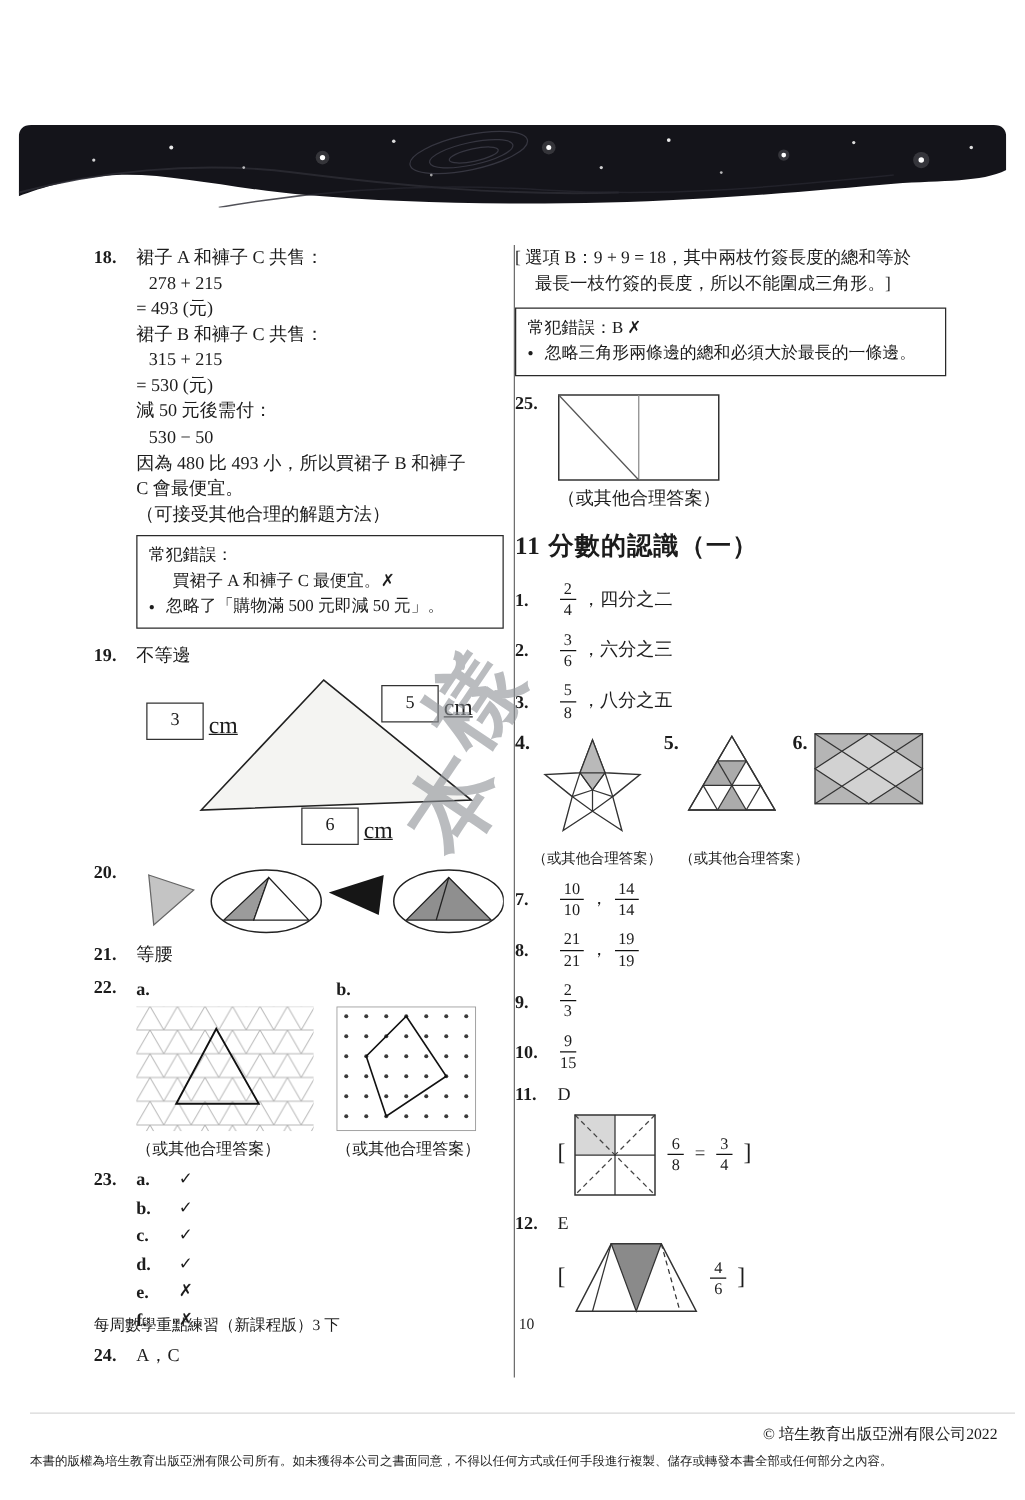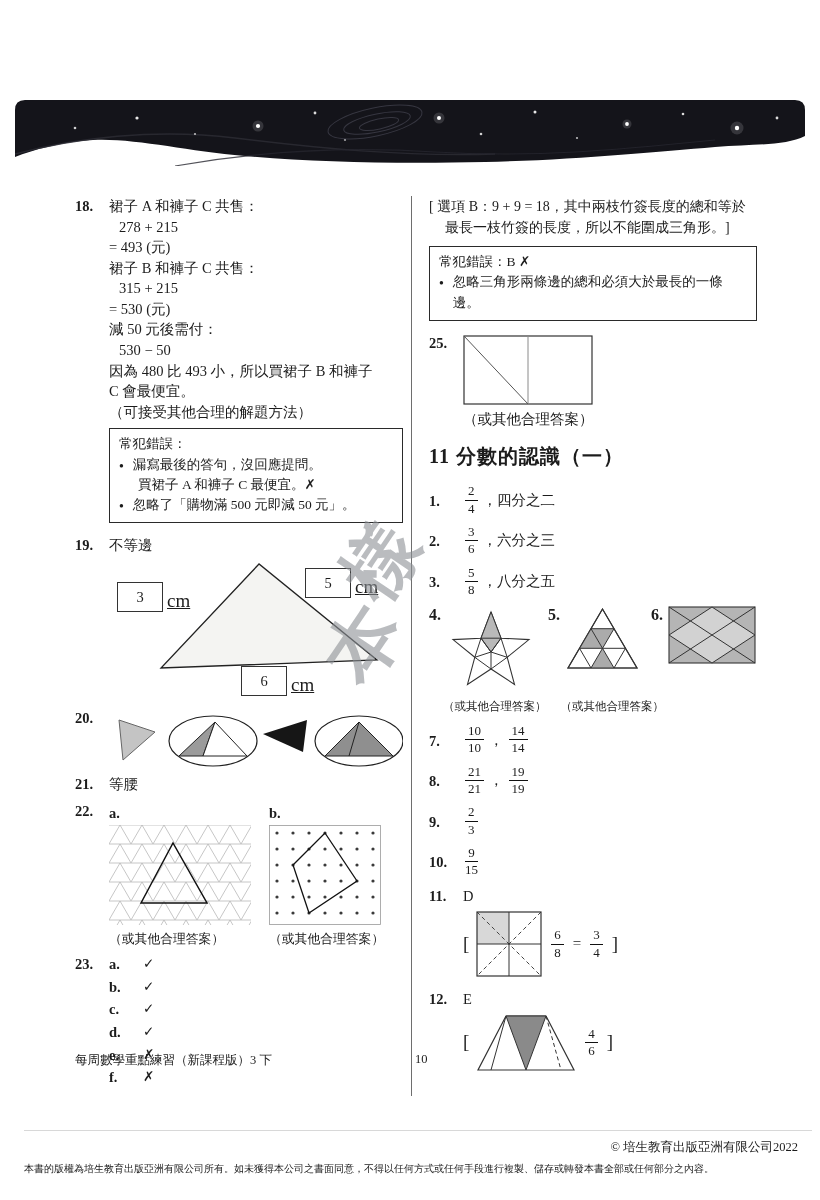--- a/index.html
+++ b/index.html
@@ -4,21 +4,21 @@
 <style>
   * { margin:0; padding:0; box-sizing:border-box; }
   html,body { background:#ececec; }
   body { font-family:"Liberation Serif","DejaVu Serif",serif; color:#1c1c1c; }
   .page { position:relative; width:820px; height:1200px; background:#ffffff; margin:0 auto; overflow:hidden; }
 
   .banner { position:absolute; left:15px; top:100px; width:790px; height:66px; }
 
   .content { position:absolute; left:75px; top:196px; width:722px; display:flex; align-items:stretch; min-height:856px;justify-content:space-between; }
   .col-left { width:336px; padding-right:8px; }
-  .col-right { flex:1; border-left:1px solid #6e6e6e; padding-left:17px; }
+  .col-right { flex:1; border-left:1px solid #6e6e6e; }
 
   .q { display:flex; margin-bottom:6px; font-size:14.5px; line-height:1.42; }
   .qnum { font-weight:bold; width:34px; flex-shrink:0; }
   .qbody { flex:1; min-width:0; }
   .ind { padding-left:10px; }
 
   .errbox { border:1px solid #2a2a2a; padding:5px 9px 7px; font-size:13.5px; line-height:1.5; margin:2px 0 12px 34px; }
   .col-right .errbox { margin:2px 40px 12px 0; }
   .bul { display:flex; }
   .bul::before { content:"●"; font-size:8px; margin-right:9px; padding-top:5px; }
@@ -137,23 +137,20 @@
           <div>減 50 元後需付：</div>
           <div class="ind">530 − 50</div>
           <div>因為 480 比 493 小，所以買裙子 B 和褲子</div>
           <div>C 會最便宜。</div>
           <div>（可接受其他合理的解題方法）</div>
         </div>
       </div>
 
       <div class="errbox">
         <div>常犯錯誤：</div>
-        <div class="bul">
-          <span>漏寫最後的答句，沒回應提問。</span>
-        </div>
         <div class="bul-ind">買裙子 A 和褲子 C 最便宜。✗</div>
         <div class="bul">
           <span>忽略了「購物滿 500 元即減 50 元」。</span>
         </div>
       </div>
 
       <div class="q">
         <span class="qnum">19.</span>
         <div class="qbody">
           <span>不等邊</span>
@@ -296,20 +293,26 @@
             <span class="marklabel">e.</span>
             <span class="mark">✗</span>
           </div>
           <div class="markrow">
             <span class="marklabel">f.</span>
             <span class="mark">✗</span>
           </div>
         </div>
       </div>
 
+      <div class="q">
+        <span class="qnum">24.</span>
+        <div class="qbody">
+          <span>A，C</span>
+        </div>
+      </div>
 
     </div>
 
     <div class="col-right">
 
       <div class="note">
         <div>[ 選項 B：9 + 9 = 18，其中兩枝竹簽長度的總和等於</div>
         <div class="l2">最長一枝竹簽的長度，所以不能圍成三角形。]</div>
       </div>
 

